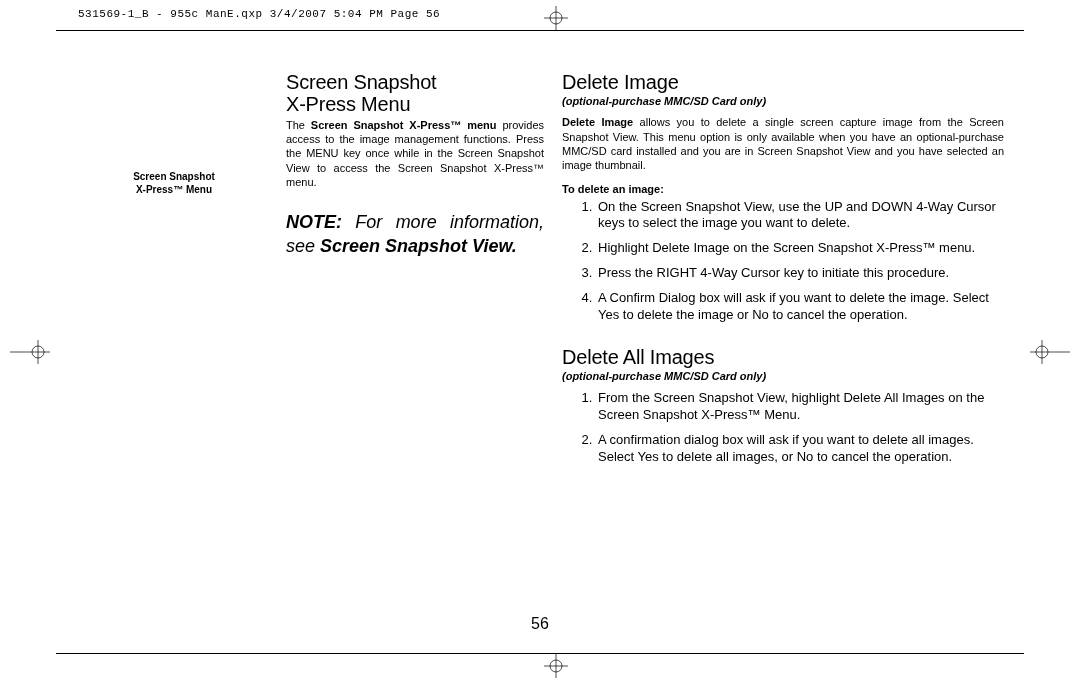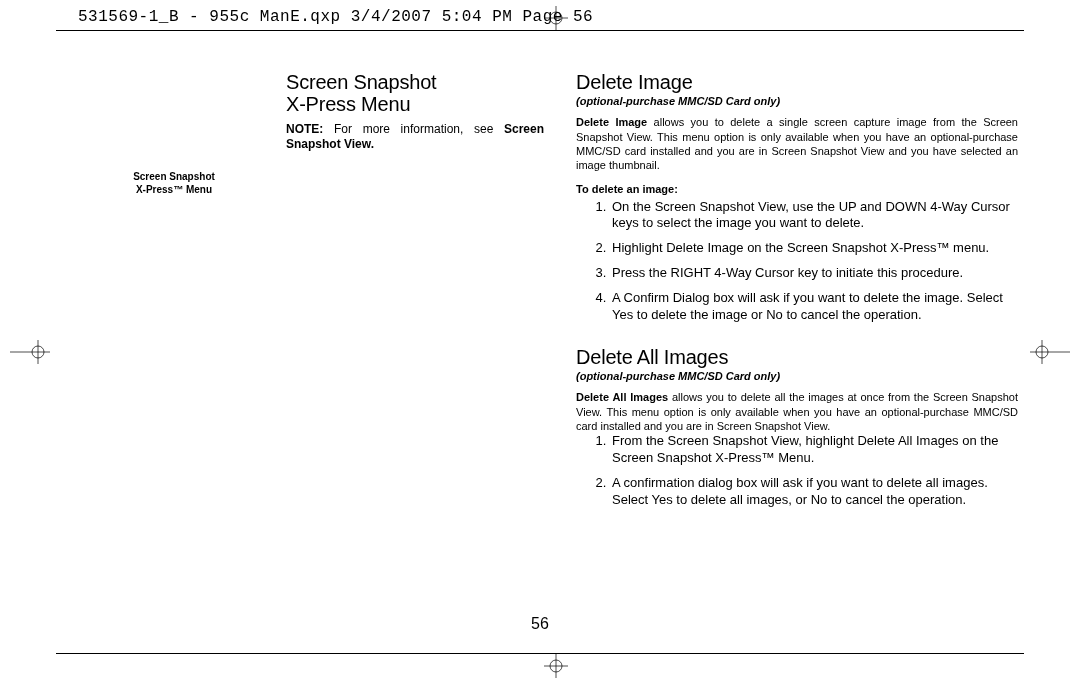--- a/index.html
+++ b/index.html
@@ -10,21 +10,21 @@
     font-family: Arial, Helvetica, sans-serif;
     color: #000;
     position: relative;
     overflow: hidden;
   }
   .header-info {
     position: absolute;
     top: 8px;
     left: 78px;
     font-family: "Courier New", monospace;
-    font-size: 16px;
+    font-size: 11px;
     letter-spacing: 0.5px;
   }
   .regmark-top {
     position: absolute;
     top: 6px;
     left: 544px;
   }
   .regmark-bottom {
     position: absolute;
     bottom: 6px;
@@ -74,21 +74,20 @@
     position: absolute;
     left: 212px;
     top: 0;
     width: 258px;
   }
   .right-col {
     position: absolute;
     left: 488px;
     top: 0;
     width: 442px;
-    margin-left: 14px;
   }
   h2.title {
     font-size: 20px;
     font-weight: normal;
     line-height: 1.12;
     margin-bottom: 2px;
     letter-spacing: -0.2px;
   }
   .subtitle {
     font-size: 11px;
@@ -96,23 +95,24 @@
     font-style: italic;
     margin-bottom: 8px;
   }
   .body {
     font-size: 11px;
     line-height: 1.3;
     text-align: justify;
   }
   .body-left { text-align: justify; }
   .note {
-    font-size: 12px;
+    font-size: 18px;
+    font-style: italic;
     line-height: 1.3;
-    margin-top: 6px;
+    margin-top: 22px;
     text-align: justify;
   }
   .note .lead { font-weight: bold; }
   .note .ref { font-weight: bold; }
   .sect-head {
     font-size: 11px;
     font-weight: bold;
     margin-top: 10px;
     margin-bottom: 4px;
   }
@@ -177,20 +177,23 @@
         <span>Screen Snapshot</span><br>
         <span>X-Press™ Menu</span>
       </div>
     </div>
 
     <div class="mid-col">
       <h2 class="title">
         <span>Screen Snapshot</span><br>
         <span>X-Press  Menu</span>
       </h2>
+      <p class="body body-left">
+        <span>The </span><span class="b">Screen Snapshot X-Press™ menu</span><span> provides access to the image management functions. Press the MENU key once while in the Screen Snapshot View to access the Screen Snapshot X-Press™ menu.</span>
+      </p>
       <p class="note">
         <span class="lead">NOTE:</span><span> For more information, see </span><span class="ref">Screen Snapshot View.</span>
       </p>
     </div>
 
     <div class="right-col">
 
       <h2 class="title">Delete Image</h2>
       <div class="subtitle">(optional-purchase MMC/SD Card only)</div>
       <p class="body">
@@ -200,23 +203,20 @@
       <ol class="steps">
         <li>On the Screen Snapshot View, use the UP and DOWN 4-Way Cursor keys to select the image you want to delete.</li>
         <li>Highlight Delete Image on the Screen Snapshot X-Press™ menu.</li>
         <li>Press the RIGHT 4-Way Cursor key to initiate this procedure.</li>
         <li>A Confirm Dialog box will ask if you want to delete the image. Select Yes to delete the image or No to cancel the operation.</li>
       </ol>
 
       <div class="sec2">
         <h2 class="title">Delete All Images</h2>
         <div class="subtitle">(optional-purchase MMC/SD Card only)</div>
-        <p class="body">
-          <span class="b">Delete All Images</span><span> allows you to delete all the images at once from the Screen Snapshot View. This menu option is only available when you have an optional-purchase MMC/SD card installed and you are in Screen Snapshot View.</span>
-        </p>
         <ol class="steps">
           <li>From the Screen Snapshot View, highlight Delete All Images on the Screen Snapshot X-Press™ Menu.</li>
           <li>A confirmation dialog box will ask if you want to delete all images. Select Yes to delete all images, or No to cancel the operation.</li>
         </ol>
       </div>
     </div>
 
   </div>
   <div class="pagenum">56</div>
 </div>

